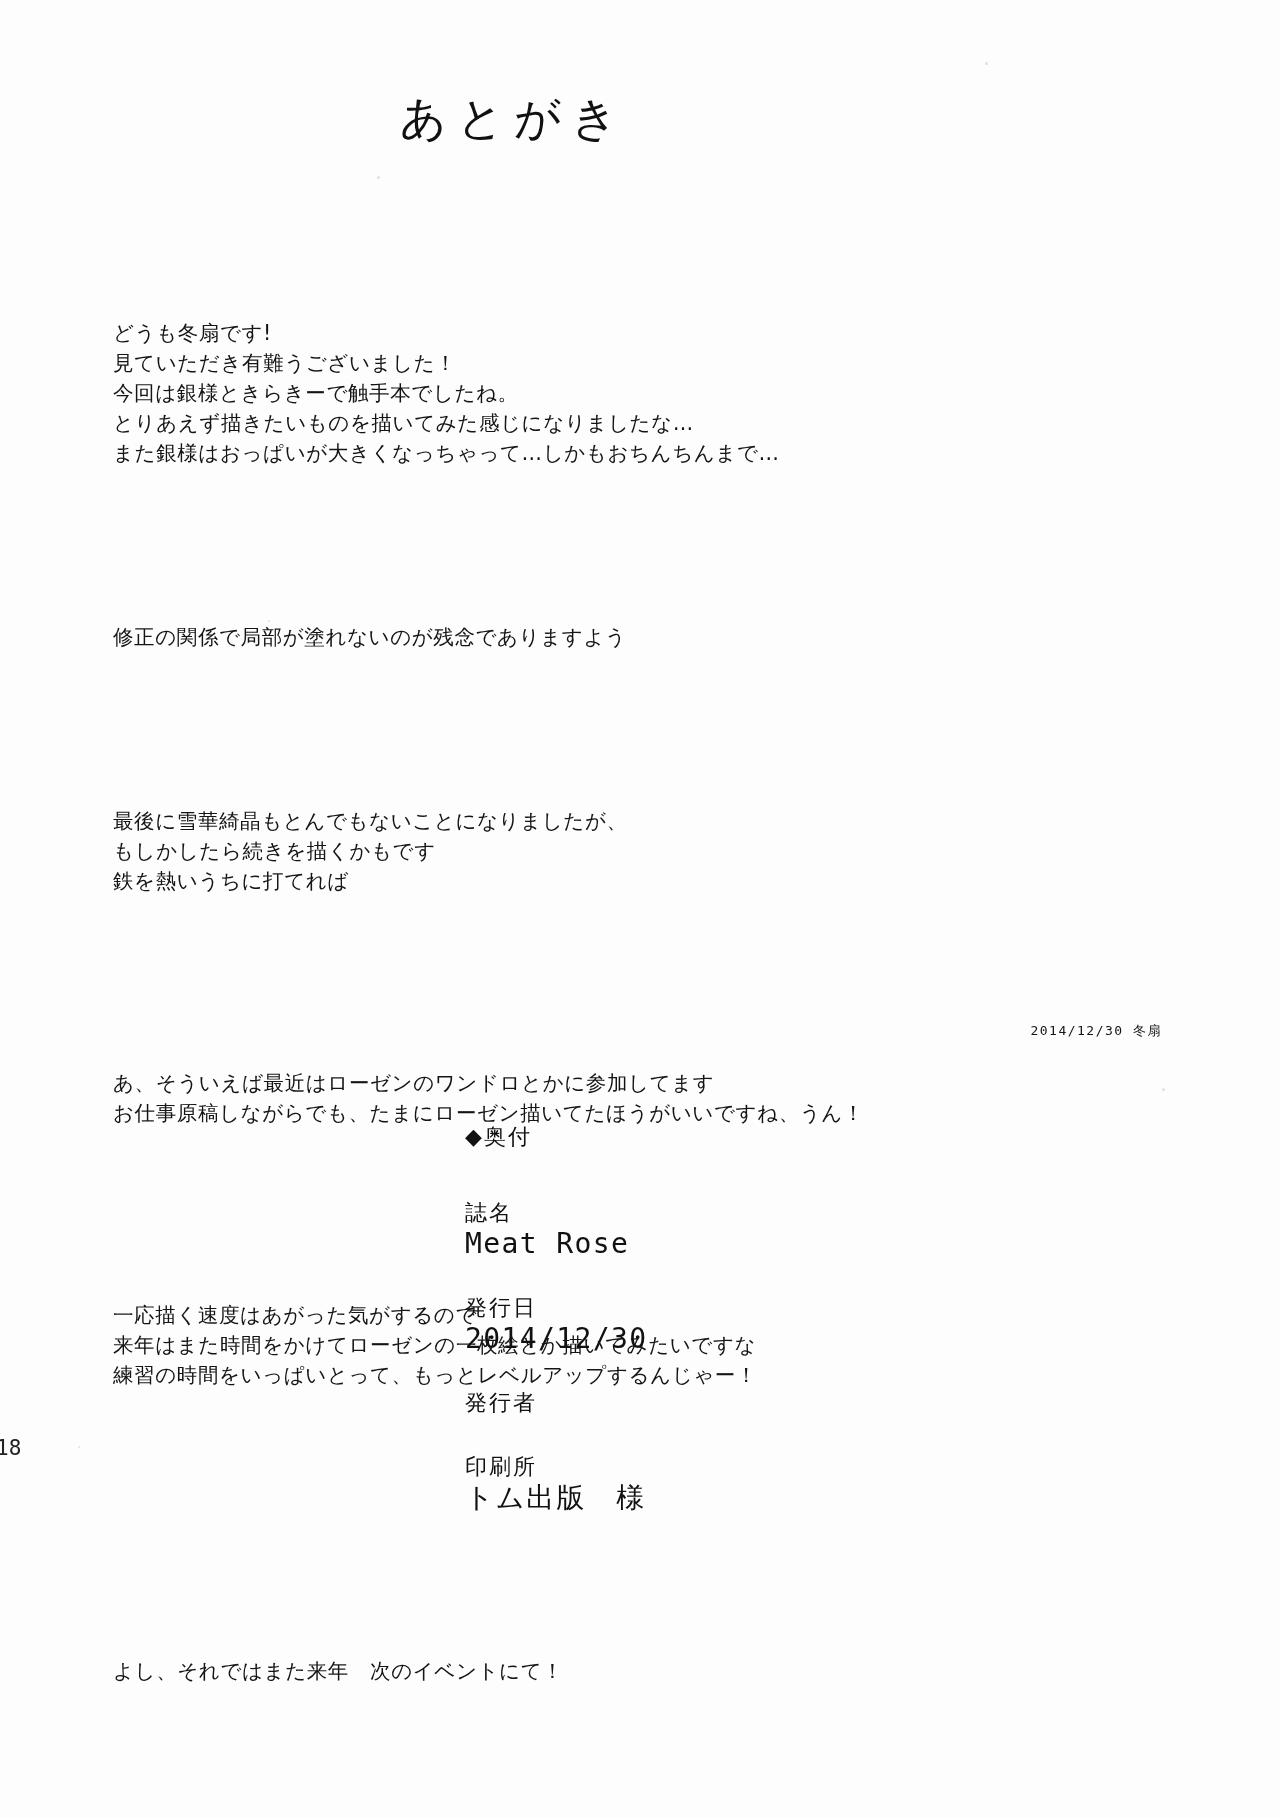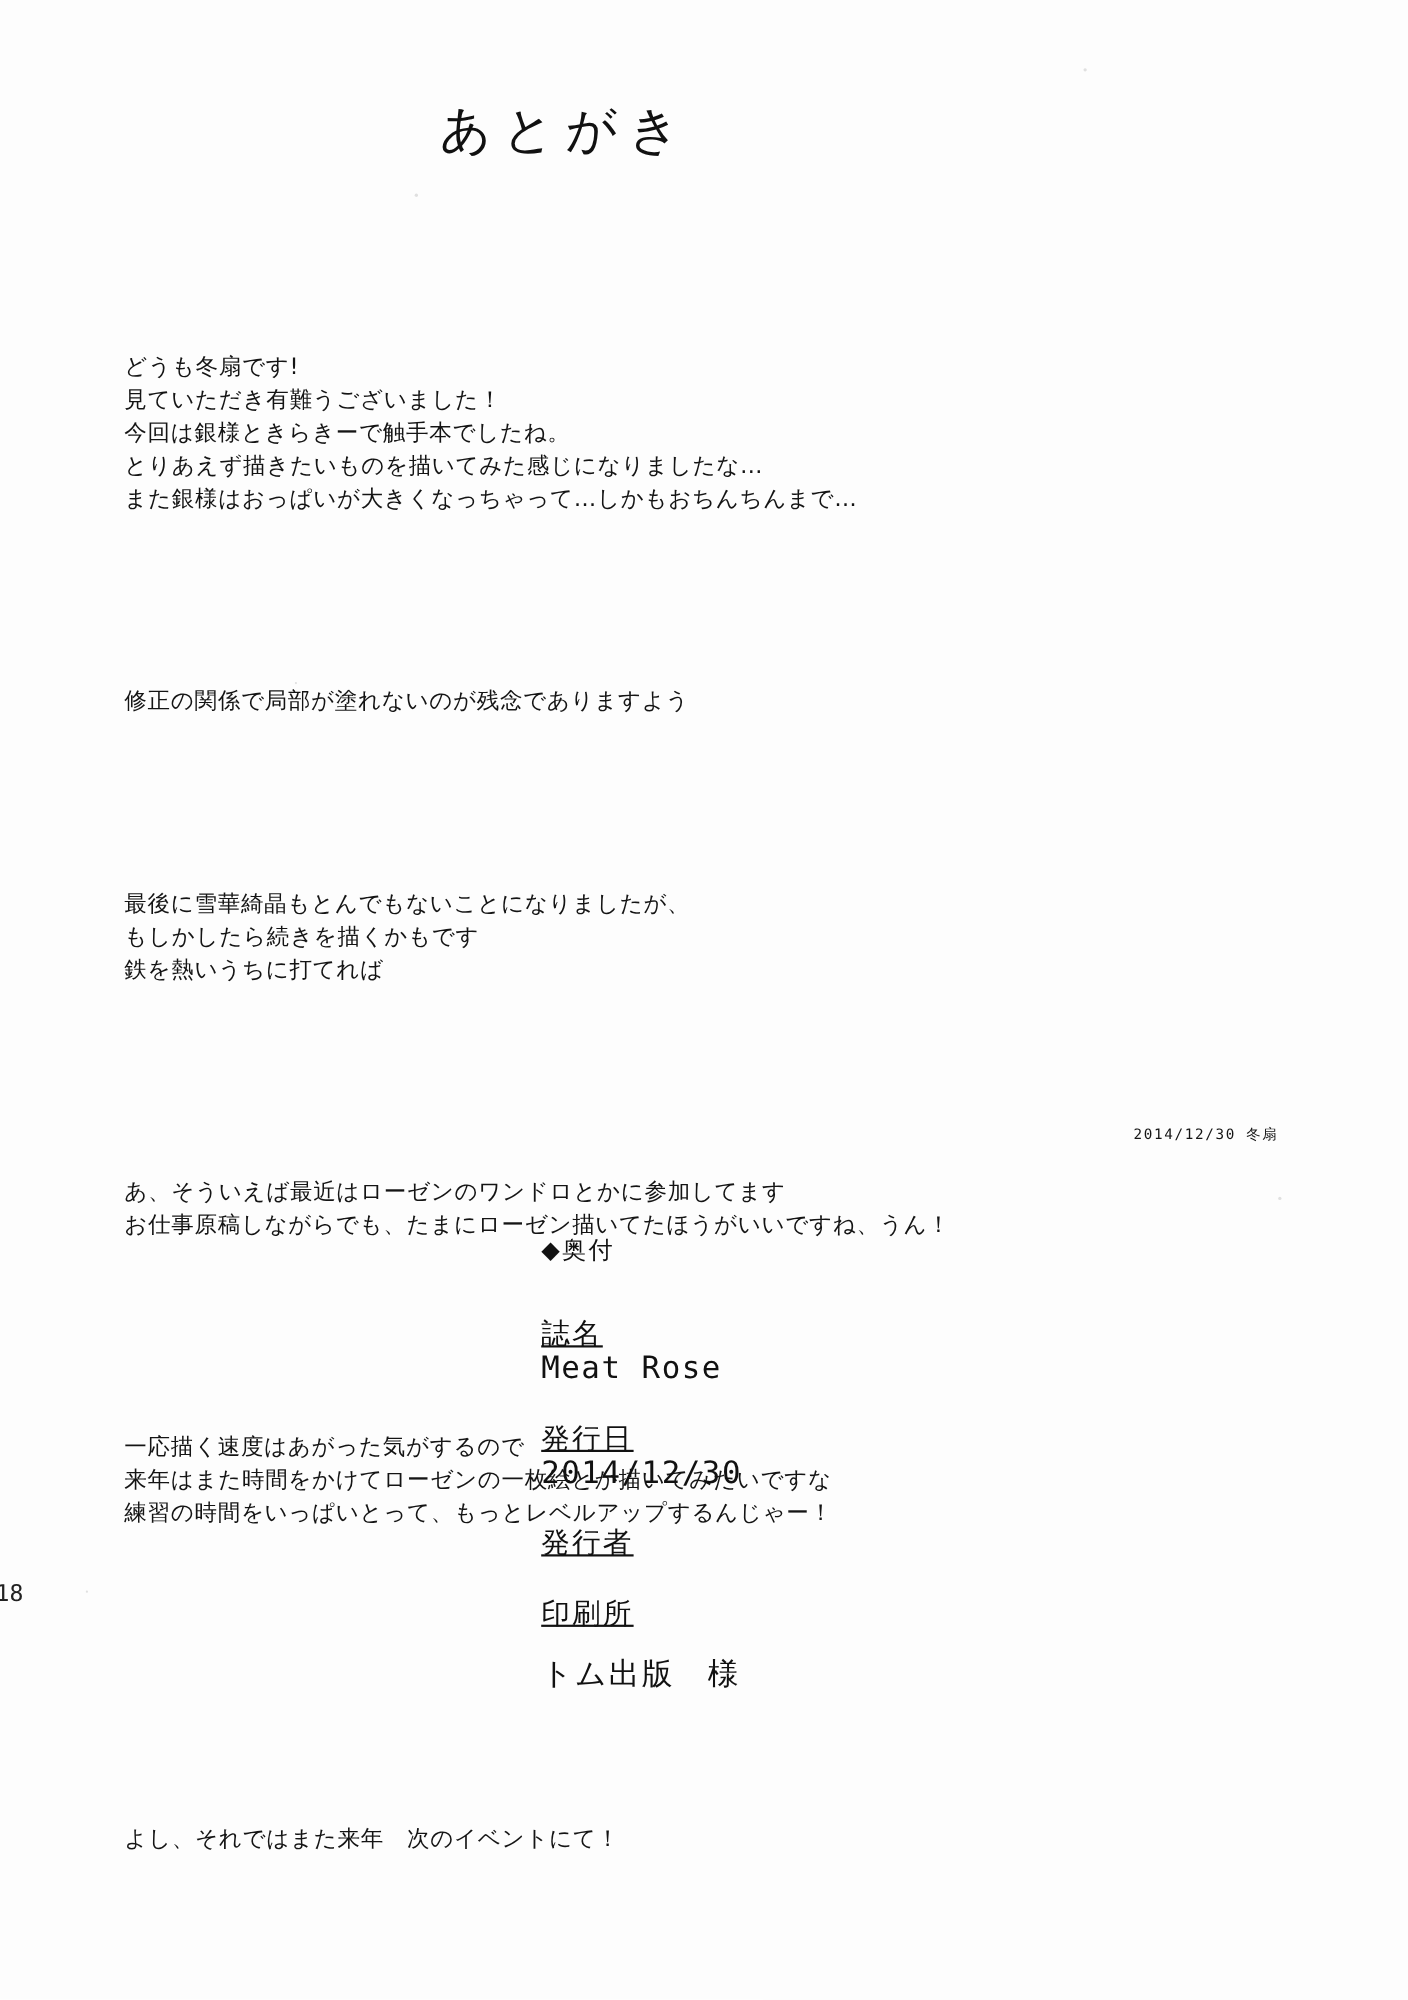--- a/index.html
+++ b/index.html
@@ -63,51 +63,49 @@
     top: 1022px;
     font-size: 13px;
     letter-spacing: 1.5px;
     color: #141414;
     font-family: "DejaVu Sans Mono", monospace;
   }
 
   
   .colophon {
     position: absolute;
-    left: 492px;
+    left: 465px;
     top: 1122px;
     width: 600px;
   }
   .colophon-heading {
     font-size: 22px;
     letter-spacing: 2px;
     color: #111;
     margin-bottom: 46px;
   }
   .field {
     margin-bottom: 34px;
   }
   .field-label {
-    font-size: 26px;
+    font-size: 22px;
     letter-spacing: 2px;
     color: #111;
     line-height: 30px;
-    text-decoration: underline;
   }
   .field-value {
     font-size: 28px;
     letter-spacing: 1.4px;
     color: #111;
     line-height: 31px;
     font-family: "DejaVu Sans Mono", monospace;
   }
   .field-value.jp {
-    font-family: Liberation Mono, monospace;
+    font-family: Liberation Sans, sans-serif;
     letter-spacing: 2px;
-    margin-top: 27px;
   }
 
   
   .page-number {
     position: absolute;
     left: -4px;
     bottom: 358px;
     font-size: 21px;
     color: #222;
     font-family: "DejaVu Sans Mono", monospace;

